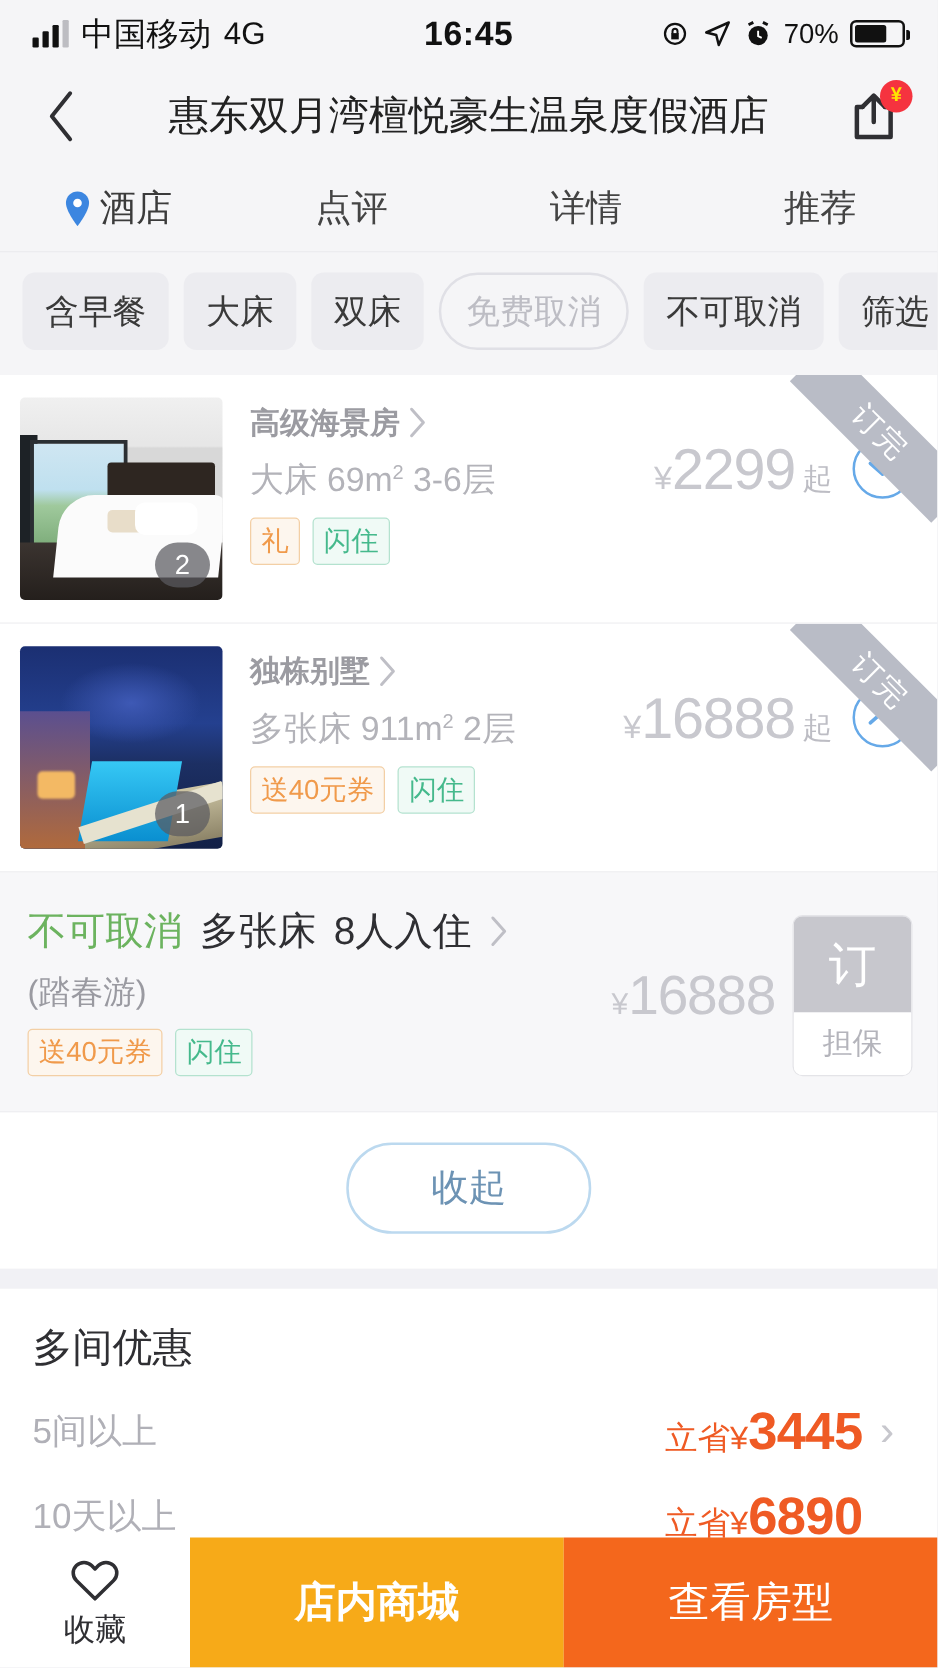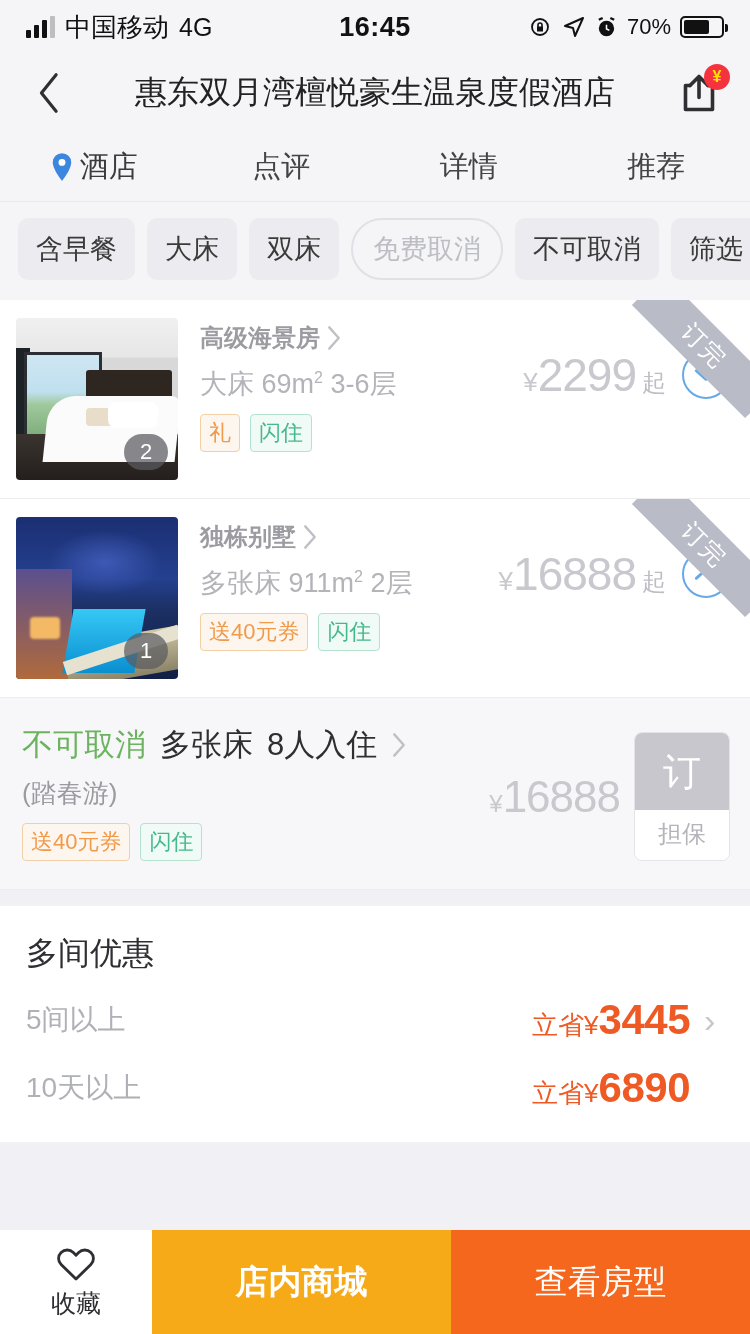--- a/index.html
+++ b/index.html
@@ -461,20 +461,23 @@
         <span class="yen">¥</span>
         <span class="amt">16888</span>
       </div>
       <div class="book-btn">
         <div class="top">订</div>
         <div class="bot">担保</div>
       </div>
     </div>
   </div>
 
+  <div class="collapse-wrap">
+    <div class="collapse-btn">收起</div>
+  </div>
 
   <div class="gap"></div>
 
   <div class="discount">
     <div class="discount-title">多间优惠</div>
     <div class="discount-row">
       <span>5间以上</span>
       <span class="val">
         <span class="lbl">立省¥</span>
         <span class="num">3445</span>

